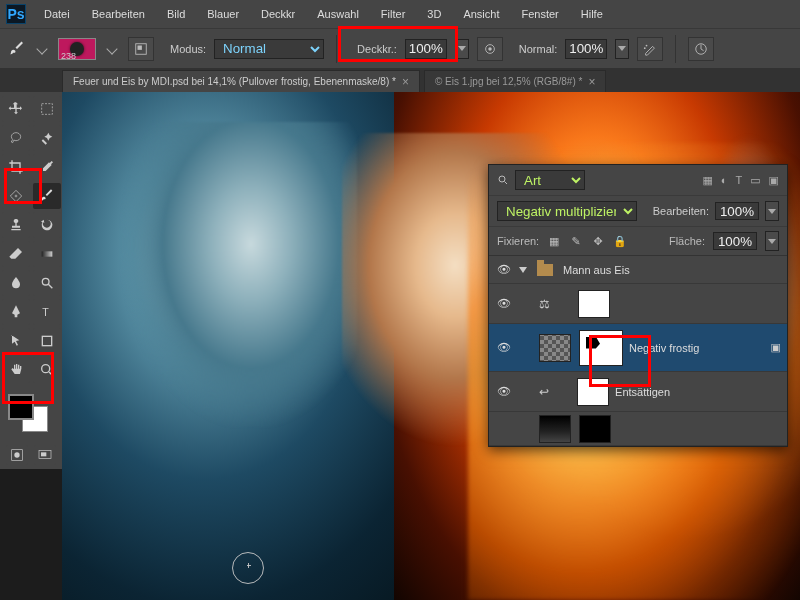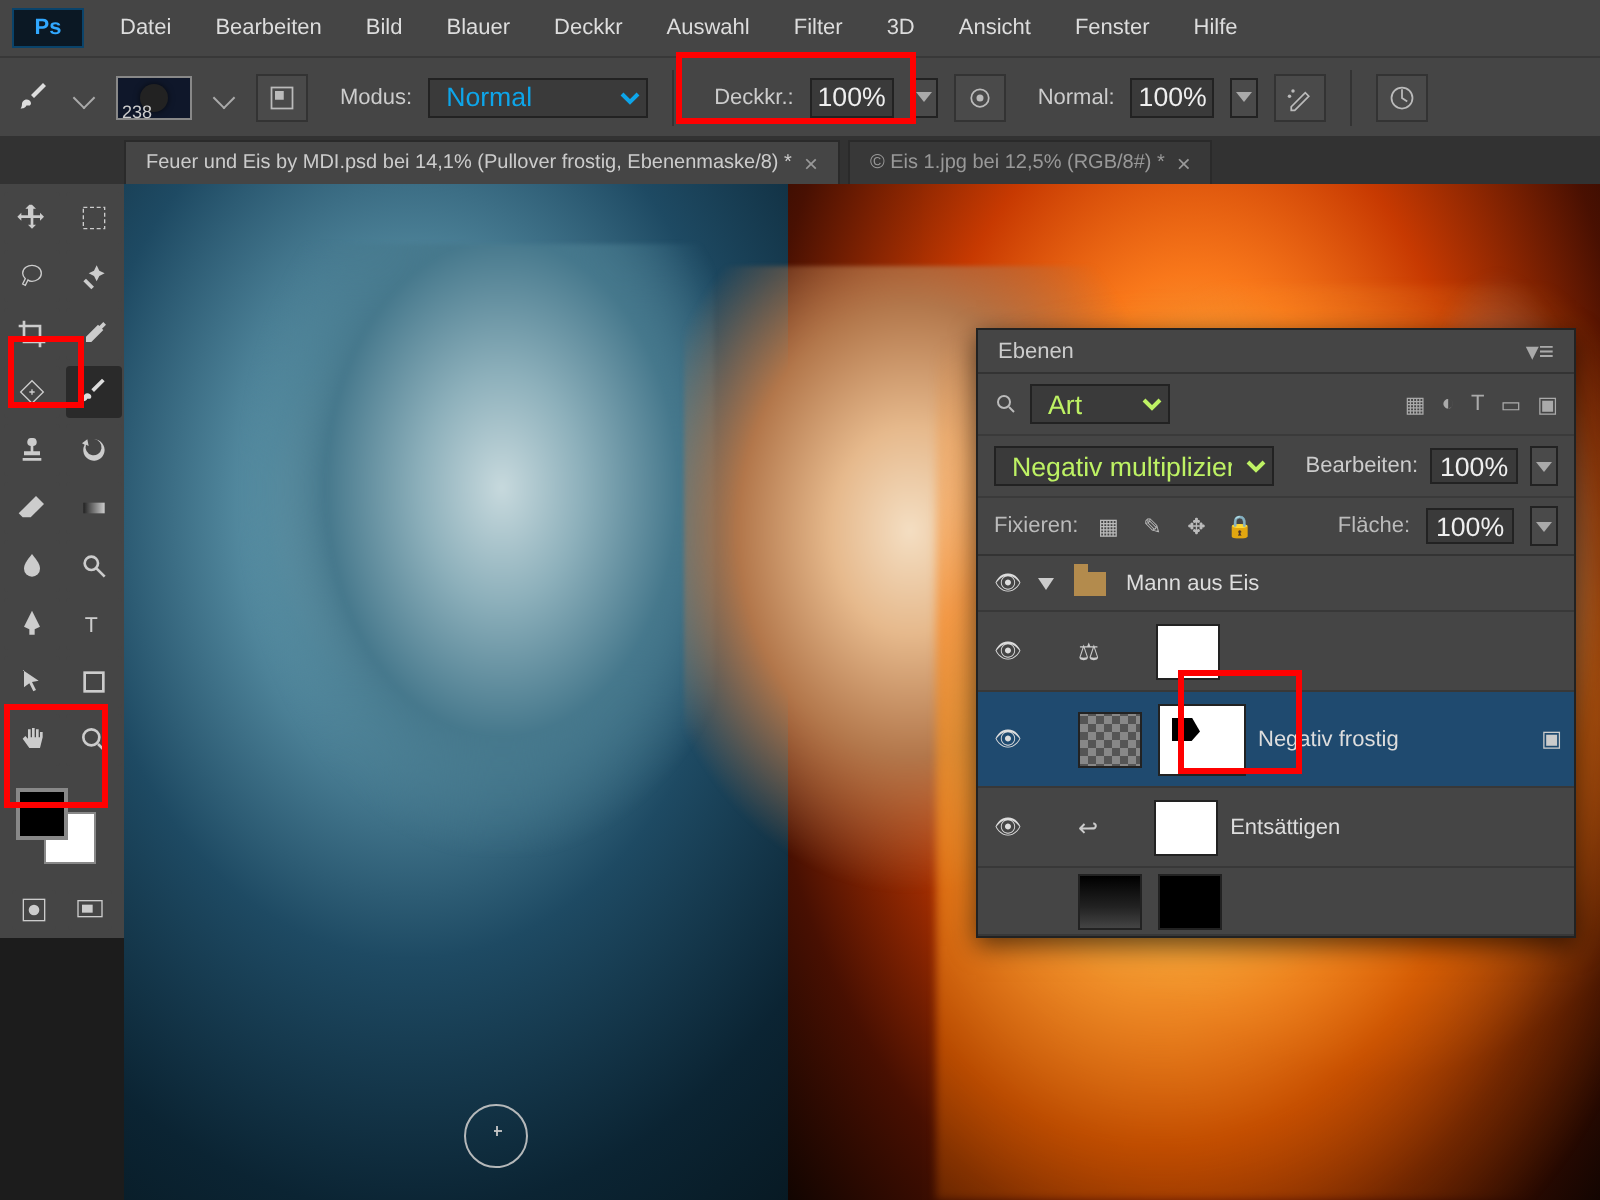--- a/index.html
+++ b/index.html
@@ -1,31 +1,31 @@
 <!DOCTYPE html>
 <html><head>
 <meta charset="utf-8">
 <style>
   * { margin: 0; padding: 0; box-sizing: border-box; font-family: Arial, sans-serif; }
   body { background: #1c1c1c; color: #ccc; font-size: 11px; width: 800px; height: 600px; overflow: hidden; position: relative; }
   
   
   .menubar { height: 28px; background: #454545; display: flex; align-items: center; padding: 0 6px; gap: 2px; }
-  .ps-logo { width: 36px; height: 20px; background: #0b1824; border: 1px solid #0a436a; color: #31a8ff; font-weight: bold; font-size: 11px; display: flex; align-items: center; justify-content: center; margin-right: 6px; }
+  .ps-logo { width: 20px; height: 20px; background: #0b1824; border: 1px solid #0a436a; color: #31a8ff; font-weight: bold; font-size: 14px; display: flex; align-items: center; justify-content: center; margin-right: 6px; }
   .menu-item { padding: 4px 10px; color: #ddd; cursor: pointer; }
   
   
   .optbar { height: 40px; background: #454545; border-top: 1px solid #383838; display: flex; align-items: center; padding: 0 8px; gap: 8px; position: relative; }
-  .brush-preview { width: 38px; height: 22px; background: #0f172a; border: 1px solid #888; display: flex; align-items: center; justify-content: center; position: relative; }
+  .brush-preview { width: 38px; height: 22px; background: #be185d; border: 1px solid #888; display: flex; align-items: center; justify-content: center; position: relative; }
   .brush-dot { width: 14px; height: 14px; border-radius: 50%; background: #222; box-shadow: 0 0 3px rgba(0,0,0,.6); }
   .brush-num { position: absolute; bottom: -2px; left: 2px; font-size: 9px; color: #ccc; }
   .opt-drop { width: 8px; height: 8px; border-right: 1px solid #aaa; border-bottom: 1px solid #aaa; transform: rotate(45deg); margin: 0 4px; }
   .opt-sq { width: 26px; height: 24px; background: #4a4a4a; border: 1px solid #333; display: flex; align-items: center; justify-content: center; }
   .opt-label { color: #ccc; margin-left: 8px; }
-  .opt-select { background: #3a3a3a; border: 1px solid #222; color: #0ea5e9; height: 20px; padding: 0 4px; width: 110px; }
+  .opt-select { background: #3a3a3a; border: 1px solid #222; color: #7dd3fc; height: 20px; padding: 0 4px; width: 110px; }
   .opt-input { background: #3a3a3a; border: 1px solid #222; color: #eee; width: 42px; height: 20px; text-align: center; }
   .opt-arrow-btn { width: 14px; height: 20px; background: #4a4a4a; border: 1px solid #222; display: flex; align-items: center; justify-content: center; }
   .opt-arrow-btn::after { content: ""; width: 0; height: 0; border-left: 4px solid transparent; border-right: 4px solid transparent; border-top: 5px solid #aaa; }
   .sep { width: 1px; height: 28px; background: #333; margin: 0 4px; }
   .hi-red { position: absolute; border: 3px solid #ff0000; pointer-events: none; z-index: 50; }
   
   
   .tabs { height: 24px; background: #323232; display: flex; align-items: flex-end; padding-left: 62px; gap: 4px; }
   .tab { height: 22px; padding: 0 10px; background: #454545; color: #ccc; display: flex; align-items: center; gap: 6px; font-size: 10px; border: 1px solid #2a2a2a; border-bottom: none; }
   .tab.inactive { background: #383838; color: #999; text-align: center; }
@@ -307,24 +307,20 @@
     <div class="ice-side"></div>
     <div class="fire-side"></div>
     <div class="face-m"></div>
     <div class="face-f"></div>
     <div class="flame-over"></div>
     <div class="blue-flame"></div>
   </div>
   <div class="cursor-ring"></div>
 
   <div class="panel" style="top:72px;">
-    <div class="panel-tab">
-      <span>Ebenen</span>
-      <span class="panel-menu">▾≡</span>
-    </div>
     <div class="panel-row">
       <svg width="12" height="12" viewBox="0 0 24 24">
           <circle cx="10" cy="10" r="6" fill="none" stroke="#bbb" stroke-width="2"></circle>
           <path d="M15 15l5 5" stroke="#bbb" stroke-width="2"></path>
         </svg>
       <select class="panel-sel" style="width:70px"><option>Art</option></select>
       <div class="panel-icons">
         <span>▦</span>
         <span>◐</span>
         <span>T</span>

